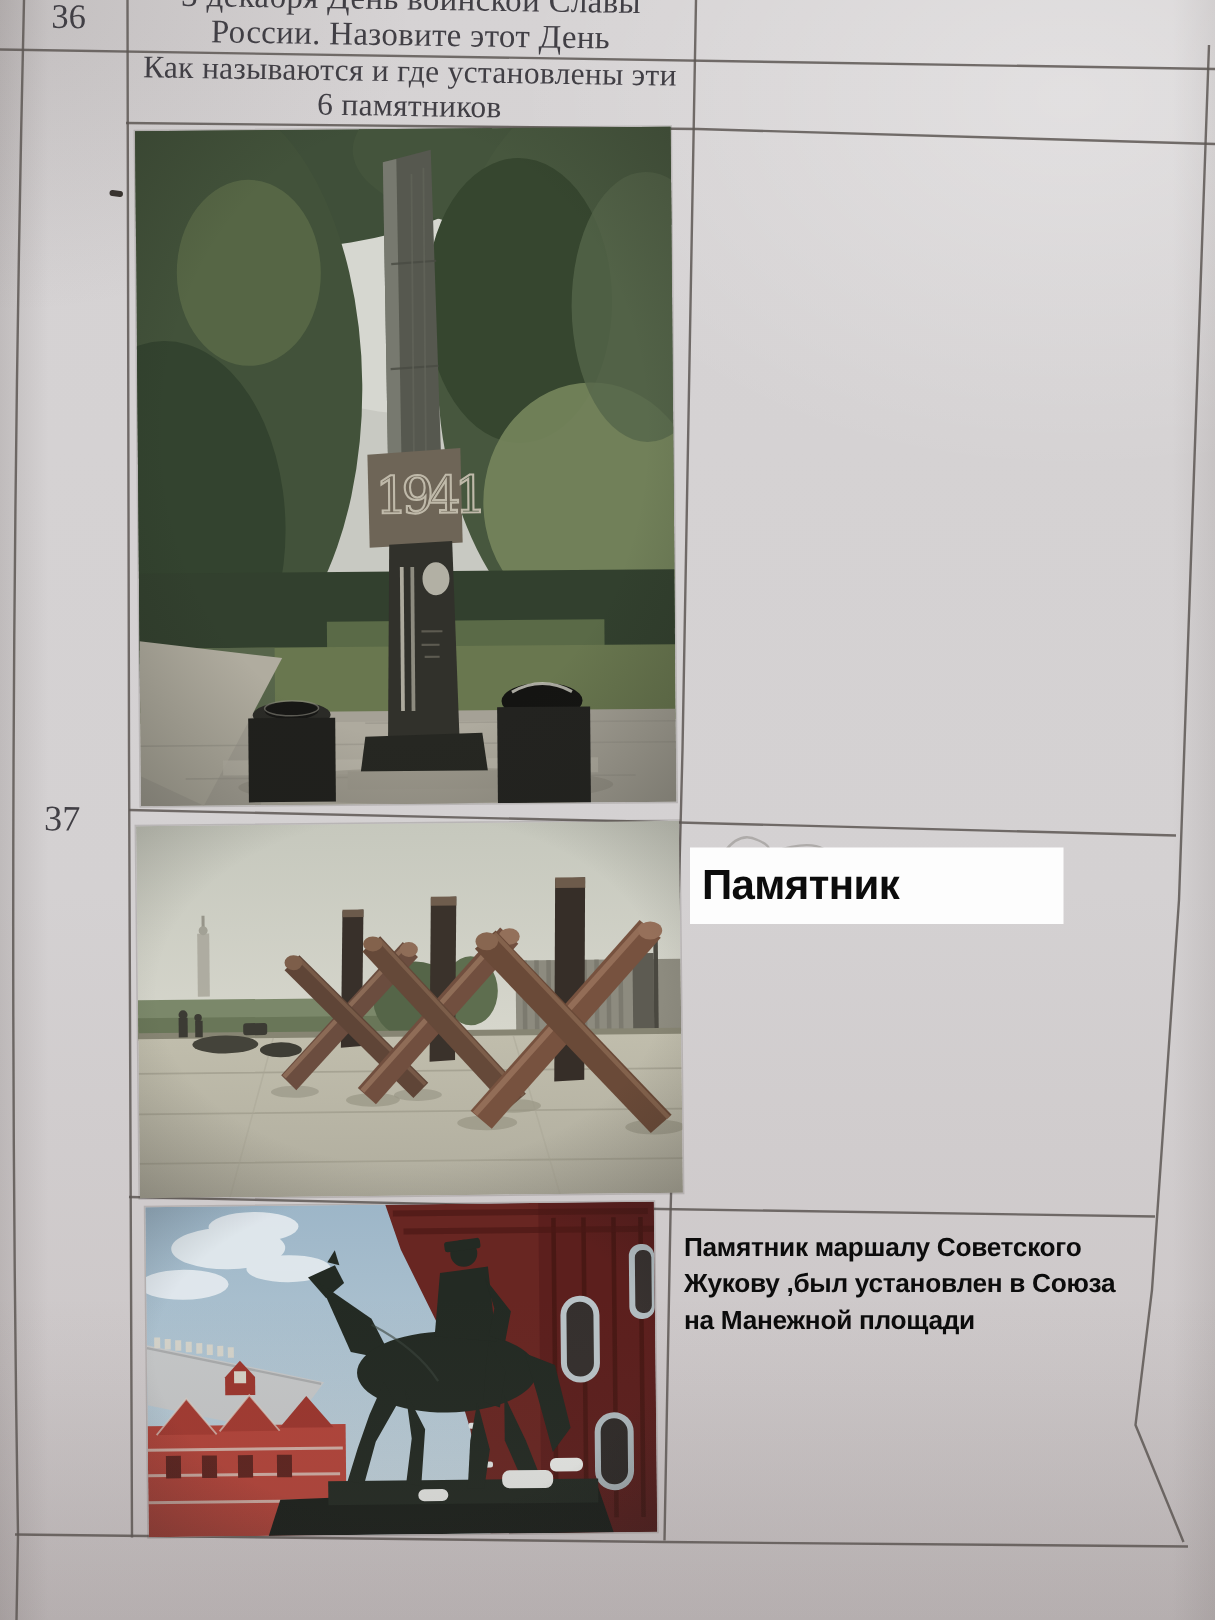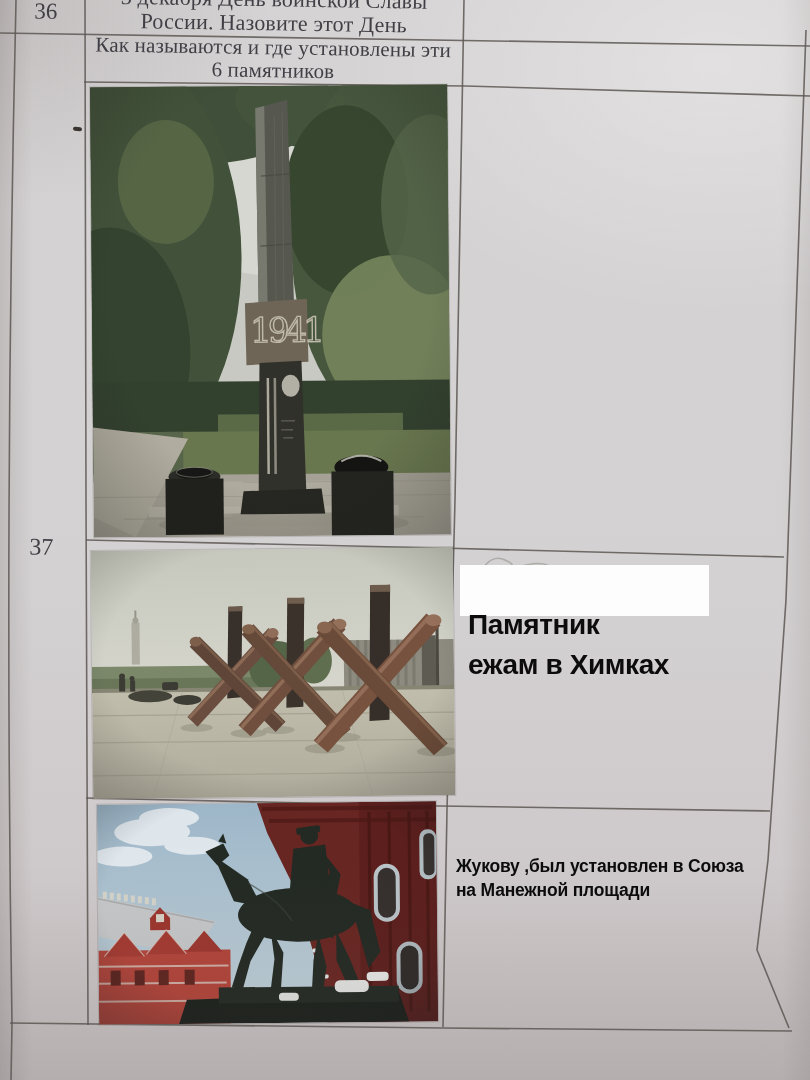--- a/index.html
+++ b/index.html
@@ -22,21 +22,21 @@
     color:#413f45;font-family:"Liberation Serif","DejaVu Serif",serif;
     pointer-events:none;
   }
   .ln{display:block;}
   .q36{left:84px;top:-17px;width:380px;text-align:center;font-size:22px;line-height:24px;position:absolute;letter-spacing:.2px;}
   .hdr{left:84px;top:32px;width:380px;text-align:center;font-size:21px;line-height:23px;position:absolute;letter-spacing:.2px;}
   .num36{left:20px;top:-2px;width:52px;text-align:center;font-size:23px;position:absolute;}
   .num37{left:24px;top:533px;width:52px;text-align:center;font-size:24px;position:absolute;}
   
   .white-box{left:460px;top:565px;width:249px;height:51px;background:#fdfdfd;position:absolute;}
-  .anno{position:absolute;font-weight:700;color:#0c0c0c;margin-top:35px;}
+  .anno{position:absolute;font-weight:700;color:#0c0c0c;}
   .anno-hedgehogs{left:468px;top:570px;font-size:28px;line-height:39.5px;letter-spacing:-0.4px;width:300px;}
   .anno-zhukov{left:456px;top:819px;font-size:17.5px;line-height:24.4px;width:320px;letter-spacing:-0.2px;}
   .dash-mark{left:73px;top:127px;width:9px;height:4px;background:#38332f;border-radius:2px;transform:rotate(6deg);position:absolute;}
   .vignette{position:absolute;inset:0;pointer-events:none;
     background:linear-gradient(180deg, rgba(95,85,82,0) 80%, rgba(90,80,78,.15) 100%);}
   .photo{position:absolute;outline:1px solid rgba(60,55,50,.18);}
 </style>
 </head>
 <body>
 
@@ -309,20 +309,20 @@
 
   <svg class="abs" width="120" height="30" style="left:475px;top:550px">
     <path d="M8,18 q10,-14 22,-8 q14,6 2,10 q-18,6 8,-2 q24,-8 34,-2 q10,5 24,2 q8,-2 14,2" stroke="#9a9694" stroke-width="1.6" fill="none" opacity="0.65"></path>
   </svg>
 
   <div class="vignette"></div>
 
   <div class="white-box"></div>
   <div class="anno anno-hedgehogs">
     <span class="ln">Памятник</span>
-    <span class="ln">ежам в Химках</span>
   </div>
   <div class="anno anno-zhukov">
+    <span class="ln">Памятник маршалу Советского</span>
     <span class="ln">Жукову ,был установлен в Союза</span>
     <span class="ln">на Манежной площади</span>
   </div>
 
 </div>
 
 </body></html>

